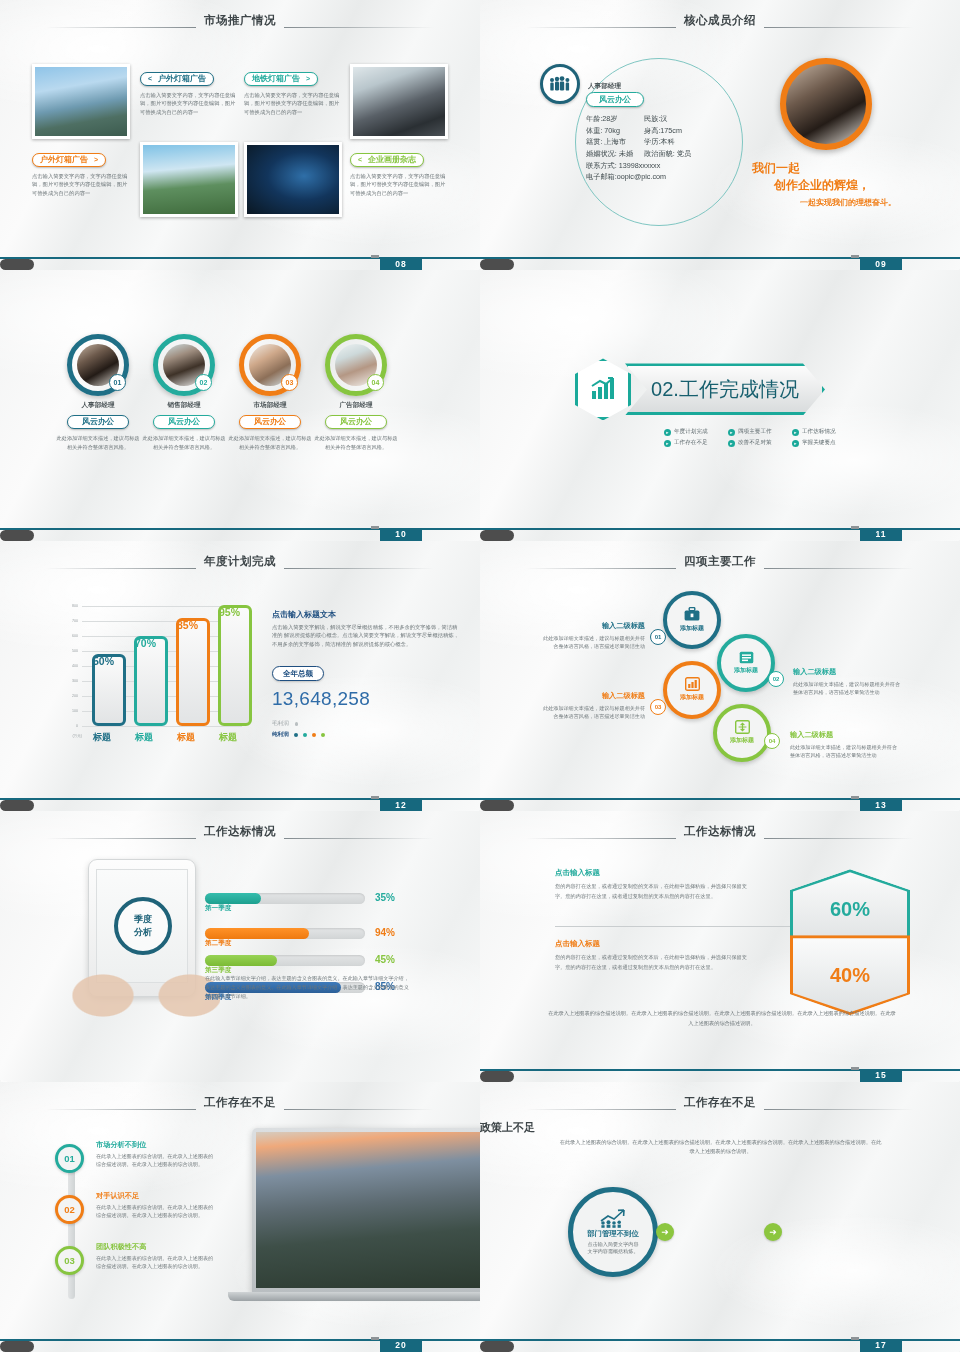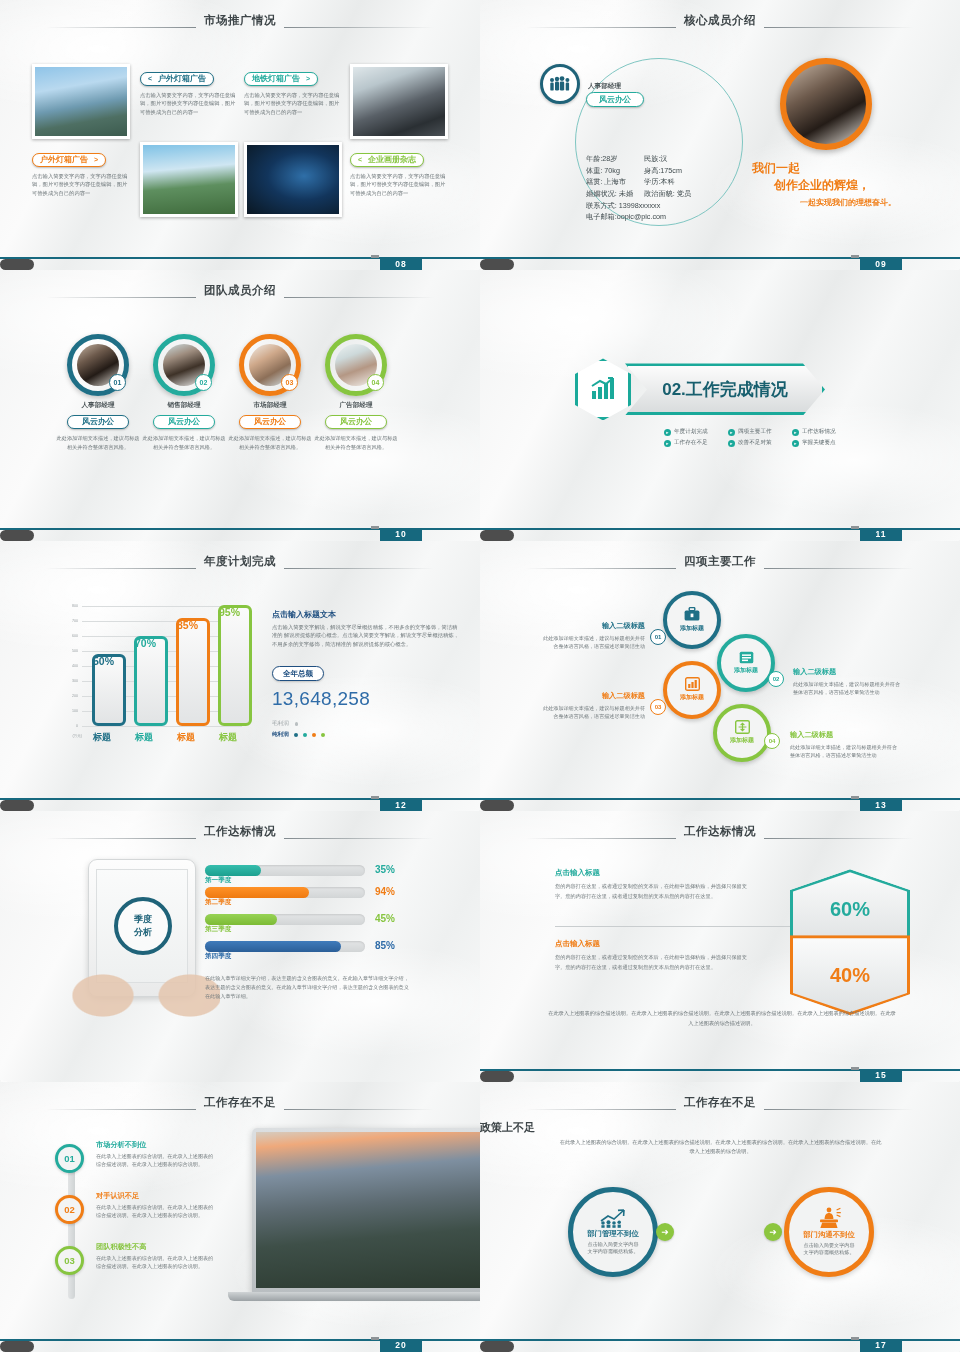--- a/index.html
+++ b/index.html
@@ -81,21 +81,21 @@
   .mem .namepill{ margin:3px auto 0; width:62px; }
   .mem .desc{ font-size:5.2px; color:#6d7679; line-height:1.75; margin-top:5px; padding:0 8px; }
 
   
   .hexbadge{ width:56px; height:62px; background:#fff; border:3px solid #1aa99a;
              clip-path:polygon(50% 0,100% 25%,100% 75%,50% 100%,0 75%,0 25%);
              display:flex;align-items:center;justify-content:center; }
   .banner{ height:52px; border:3px solid #1aa99a; background:linear-gradient(180deg,#fcfcfc,#d9dcdd);
            clip-path:polygon(0 0, calc(100% - 22px) 0, 100% 50%, calc(100% - 22px) 100%, 0 100%, 22px 50%);
            display:flex; align-items:center; justify-content:center; }
-  .banner span{ font-size:17px; font-weight:bold; color:#175f6e; }
+  .banner span{ font-size:20px; font-weight:normal; color:#175f6e; }
   .bl{ display:flex; align-items:center; gap:3px; font-size:5.6px; color:#5c686c; }
   .bl .pl{ width:7px;height:7px;border-radius:50%; background:#1aa99a; color:#fff; font-size:4.5px;
            display:flex;align-items:center;justify-content:center; }
 
   
   .bar{ position:absolute; bottom:0; width:34px; border-radius:6px; background:linear-gradient(180deg,#fbfbfb,#e2e4e5); }
   .barlab{ position:absolute; font-size:10.5px; font-weight:bold; }
   .axlab{ position:absolute; font-size:3.6px; color:#9aa1a4; text-align:right; width:16px; }
   .gline{ position:absolute; height:1px; background:#d9dcdd; }
   .catlab{ position:absolute; font-size:9px; font-weight:bold; }
@@ -223,21 +223,21 @@
         </svg>
       </div>
 
       <div style="position:absolute;left:108px;top:82px;">
         <div style="font-size:6.6px;color:#4b5457;font-weight:bold;">人事部经理</div>
       </div>
       <div class="pill mint" style="position:absolute;left:106px;top:92px;width:58px;height:15px;font-size:8px;">
         <span>风云办公</span>
       </div>
 
-      <div style="position:absolute;left:106px;top:113px;width:180px;margin-top:40px;">
+      <div style="position:absolute;left:106px;top:113px;width:180px;">
         <div class="info-row">
             <span>年龄:28岁</span>
             <span>民族:汉</span>
           </div>
         <div class="info-row">
             <span>体重: 70kg</span>
             <span>身高:175cm</span>
           </div>
         <div class="info-row">
             <span>籍贯: 上海市</span>
@@ -266,25 +266,20 @@
     <div class="s-foot">
       <div class="tealline"></div>
       <div class="bar"></div>
       <div class="nub"></div>
       <div class="pg">09</div>
     </div>
   </div>
 
   <div class="slide">
     <div class="content">
-      <div class="s-head">
-        <div class="rule"></div>
-        <div class="s-title">团队成员介绍</div>
-        <div class="rule r"></div>
-      </div>
 
       <div class="mem" style="left:48px;top:64px;">
         <div class="av" style="border:5px solid #1f6f86;">
           <div class="inner" style="background:linear-gradient(150deg,#c6b5a4 0%,#6d5a4c 32%,#231b16 62%,#e6e1da 100%);"></div>
           <div class="num" style="color:#1f6f86;border:1.6px solid #1f6f86;">01</div>
         </div>
         <div class="role">人事部经理</div>
         <div class="pill teal namepill">
             <span>风云办公</span>
           </div>
@@ -555,21 +550,21 @@
       <div class="tablet" style="left:88px;top:48px;width:108px;height:138px;">
         <div class="scr"></div>
       </div>
       <div style="position:absolute;left:114px;top:86px;width:58px;height:58px;border-radius:50%;border:4px solid #1f6379;display:flex;flex-direction:column;align-items:center;justify-content:center;background:rgba(255,255,255,.55);">
         <div style="font-size:9px;font-weight:bold;color:#1f6379;">季度</div>
         <div style="font-size:9px;font-weight:bold;color:#1f6379;">分析</div>
       </div>
       <div style="position:absolute;left:70px;top:150px;width:150px;height:115px;background:radial-gradient(ellipse at 22% 30%, #e5c6ae 0 18%, rgba(0,0,0,0) 19%),radial-gradient(ellipse at 80% 30%, #e5c6ae 0 18%, rgba(0,0,0,0) 19%);opacity:.85;"></div>
 
       <div style="position:absolute;left:205px;top:54px;width:240px;">
-        <div style="position:relative;height:22px;">
+        <div style="position:relative;height:35px;margin-top:28px;">
           <div class="bartrack" style="left:0;top:0;width:160px;"></div>
           <div class="barfill" style="width:56px;background:linear-gradient(180deg,#35bdad,#1da08f);"></div>
           <div class="qlabel" style="left:0;top:11px;color:#24ab9d;">第一季度</div>
           <div class="qpct" style="left:170px;top:-1px;color:#24ab9d;">35%</div>
         </div>
         <div style="position:relative;height:27px;">
           <div class="bartrack" style="left:0;top:0;width:160px;"></div>
           <div class="barfill" style="width:104px;background:linear-gradient(180deg,#ff9228,#ef7a10);"></div>
           <div class="qlabel" style="left:0;top:11px;color:#f07d16;">第二季度</div>
           <div class="qpct" style="left:170px;top:-1px;color:#f07d16;">94%</div>
@@ -716,34 +711,20 @@
 
       <div class="arrowc" style="position:absolute;left:176px;top:141px;">
         <span>➜</span>
       </div>
 
 
       <div class="arrowc" style="position:absolute;left:284px;top:141px;">
         <span>➜</span>
       </div>
 
-      <div class="bigcirc" style="position:absolute;left:304px;top:105px;border:5px solid #f07d16;">
-        <svg width="26" height="22" viewBox="0 0 26 22" style="margin-bottom:1px;">
-          <g fill="#f07d16">
-            <circle cx="13" cy="3" r="2.4"></circle>
-            <path d="M8.6 12 C8.6 8 10.4 6 13 6 C15.6 6 17.4 8 17.4 12 Z"></path>
-            <rect x="4" y="12.6" width="18" height="2.6" rx="0.8"></rect>
-            <path d="M6.2 15.6 L19.8 15.6 L21.6 21 L4.4 21 Z"></path>
-            <path d="M20.6 3 L24.4 1.2 M20.6 5.6 L24.8 5.6 M20.6 8 L24.4 9.6" stroke="#f07d16" stroke-width="1.2" fill="none"></path>
-          </g>
-        </svg>
-        <div style="font-size:7.4px;font-weight:bold;color:#f07d16;">部门沟通不到位</div>
-        <div style="font-size:5.1px;color:#6d7679;margin-top:2px;">点击输入简要文字内容</div>
-        <div style="font-size:5.1px;color:#6d7679;">文字内容需概括精炼。</div>
-      </div>
     </div>
     <div class="s-foot">
       <div class="tealline"></div>
       <div class="bar"></div>
       <div class="nub"></div>
       <div class="pg">17</div>
     </div>
   </div>
 
 </div>

